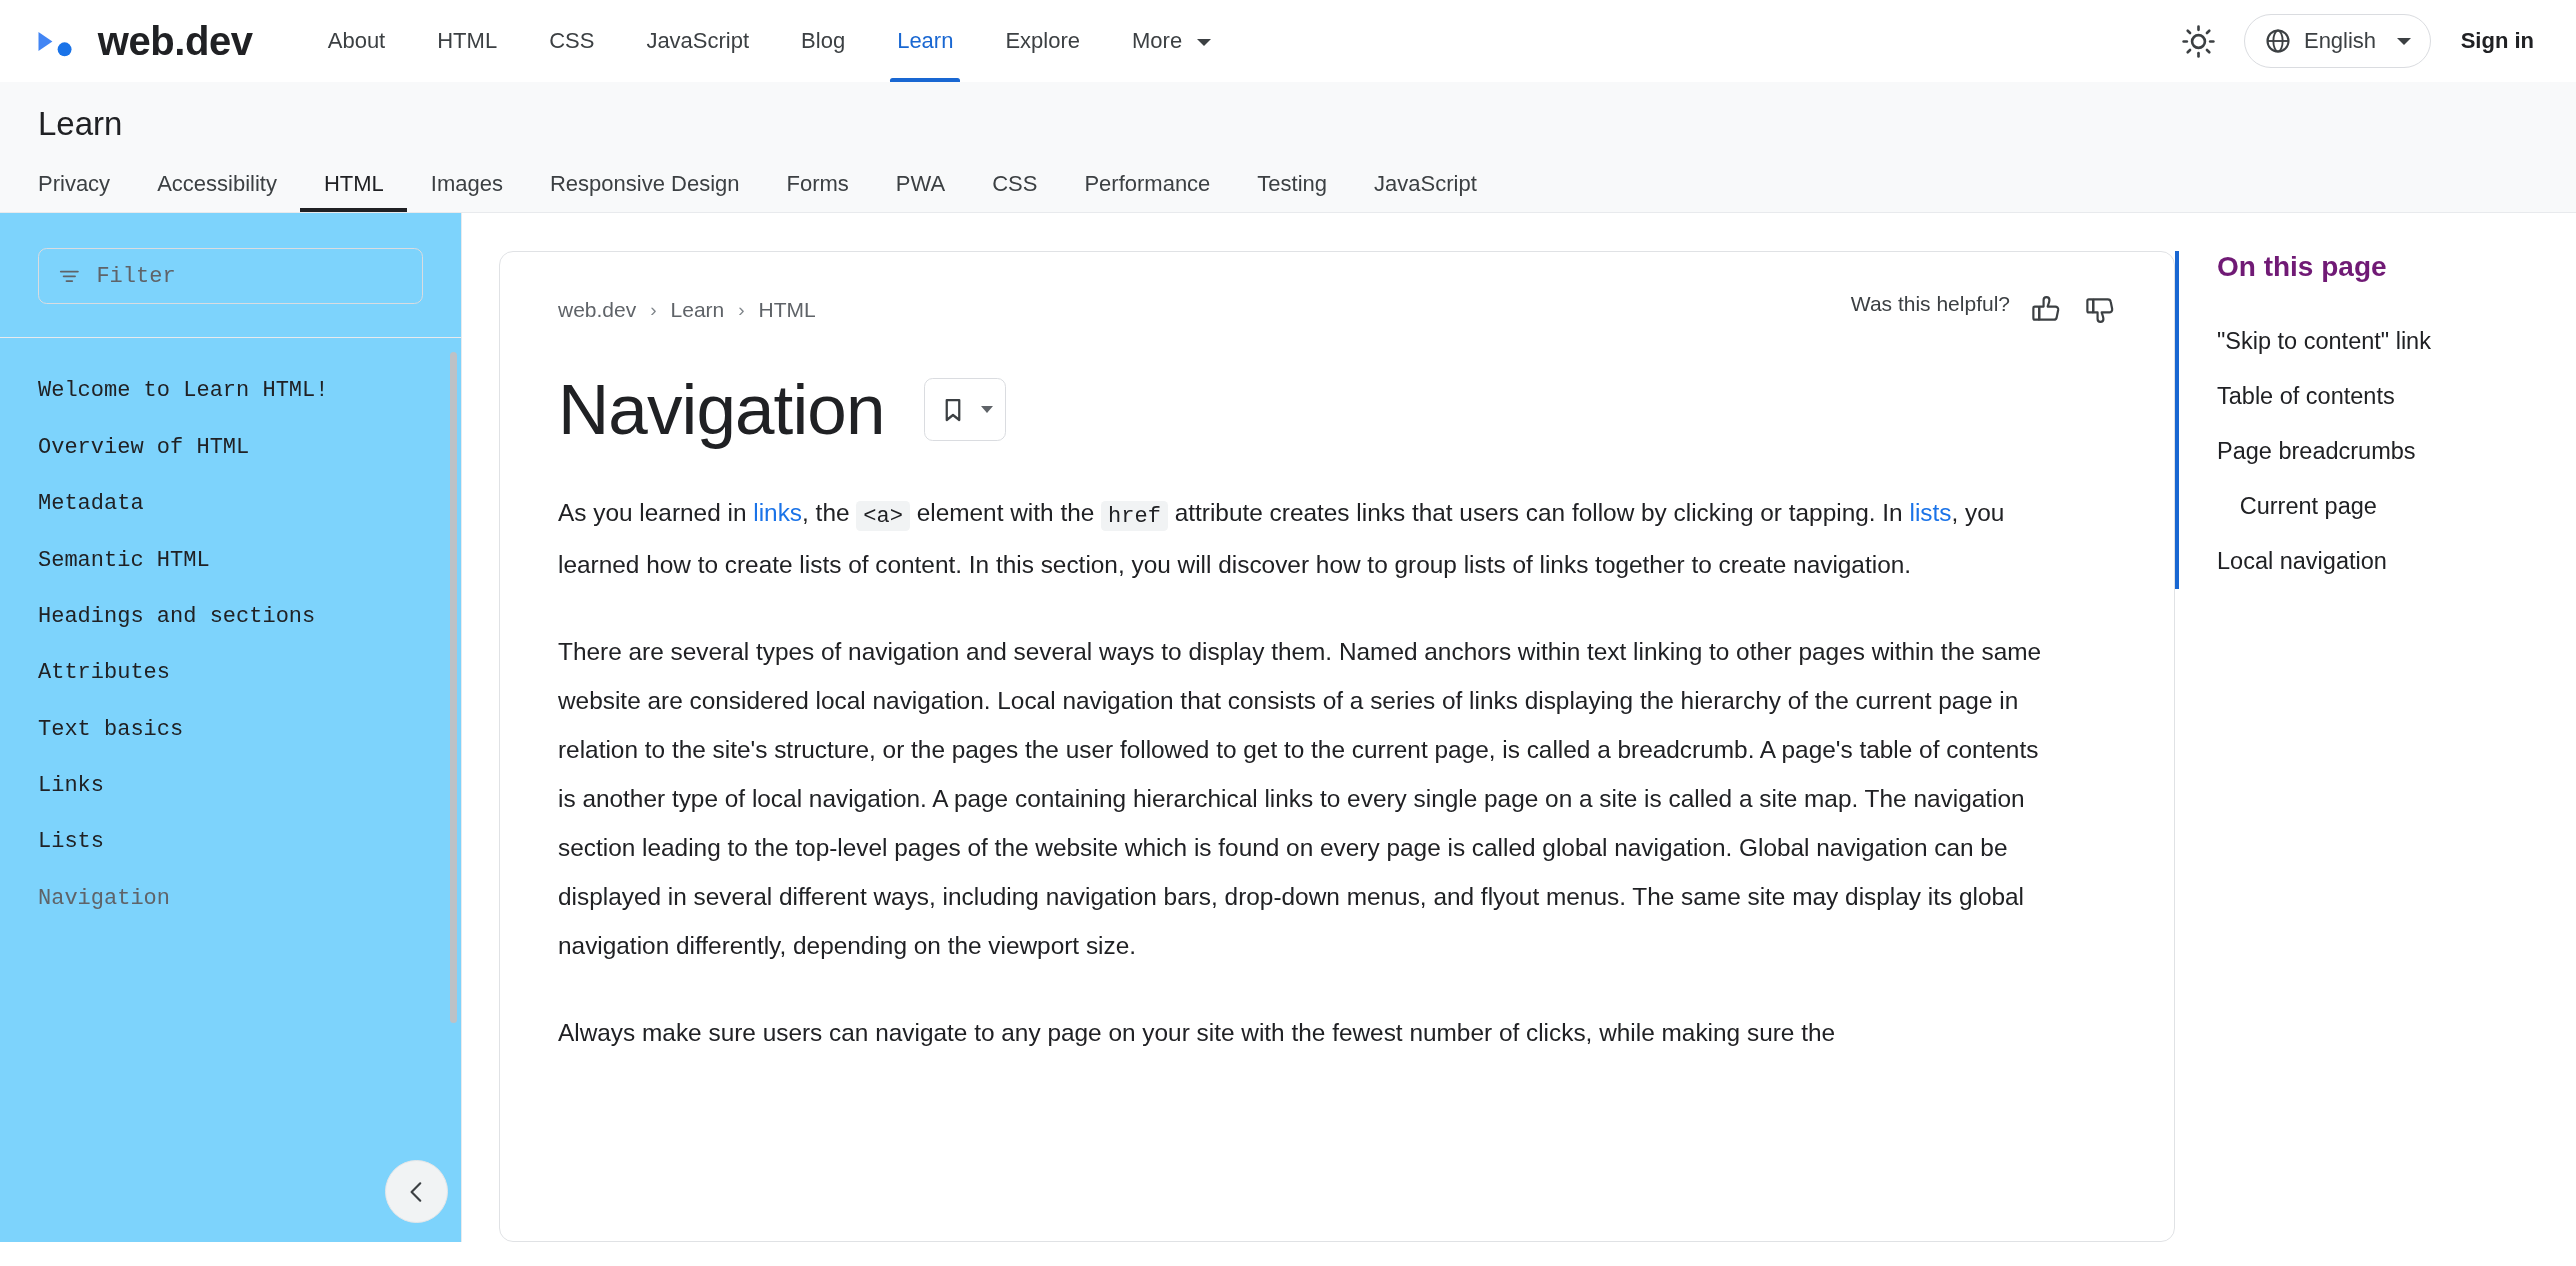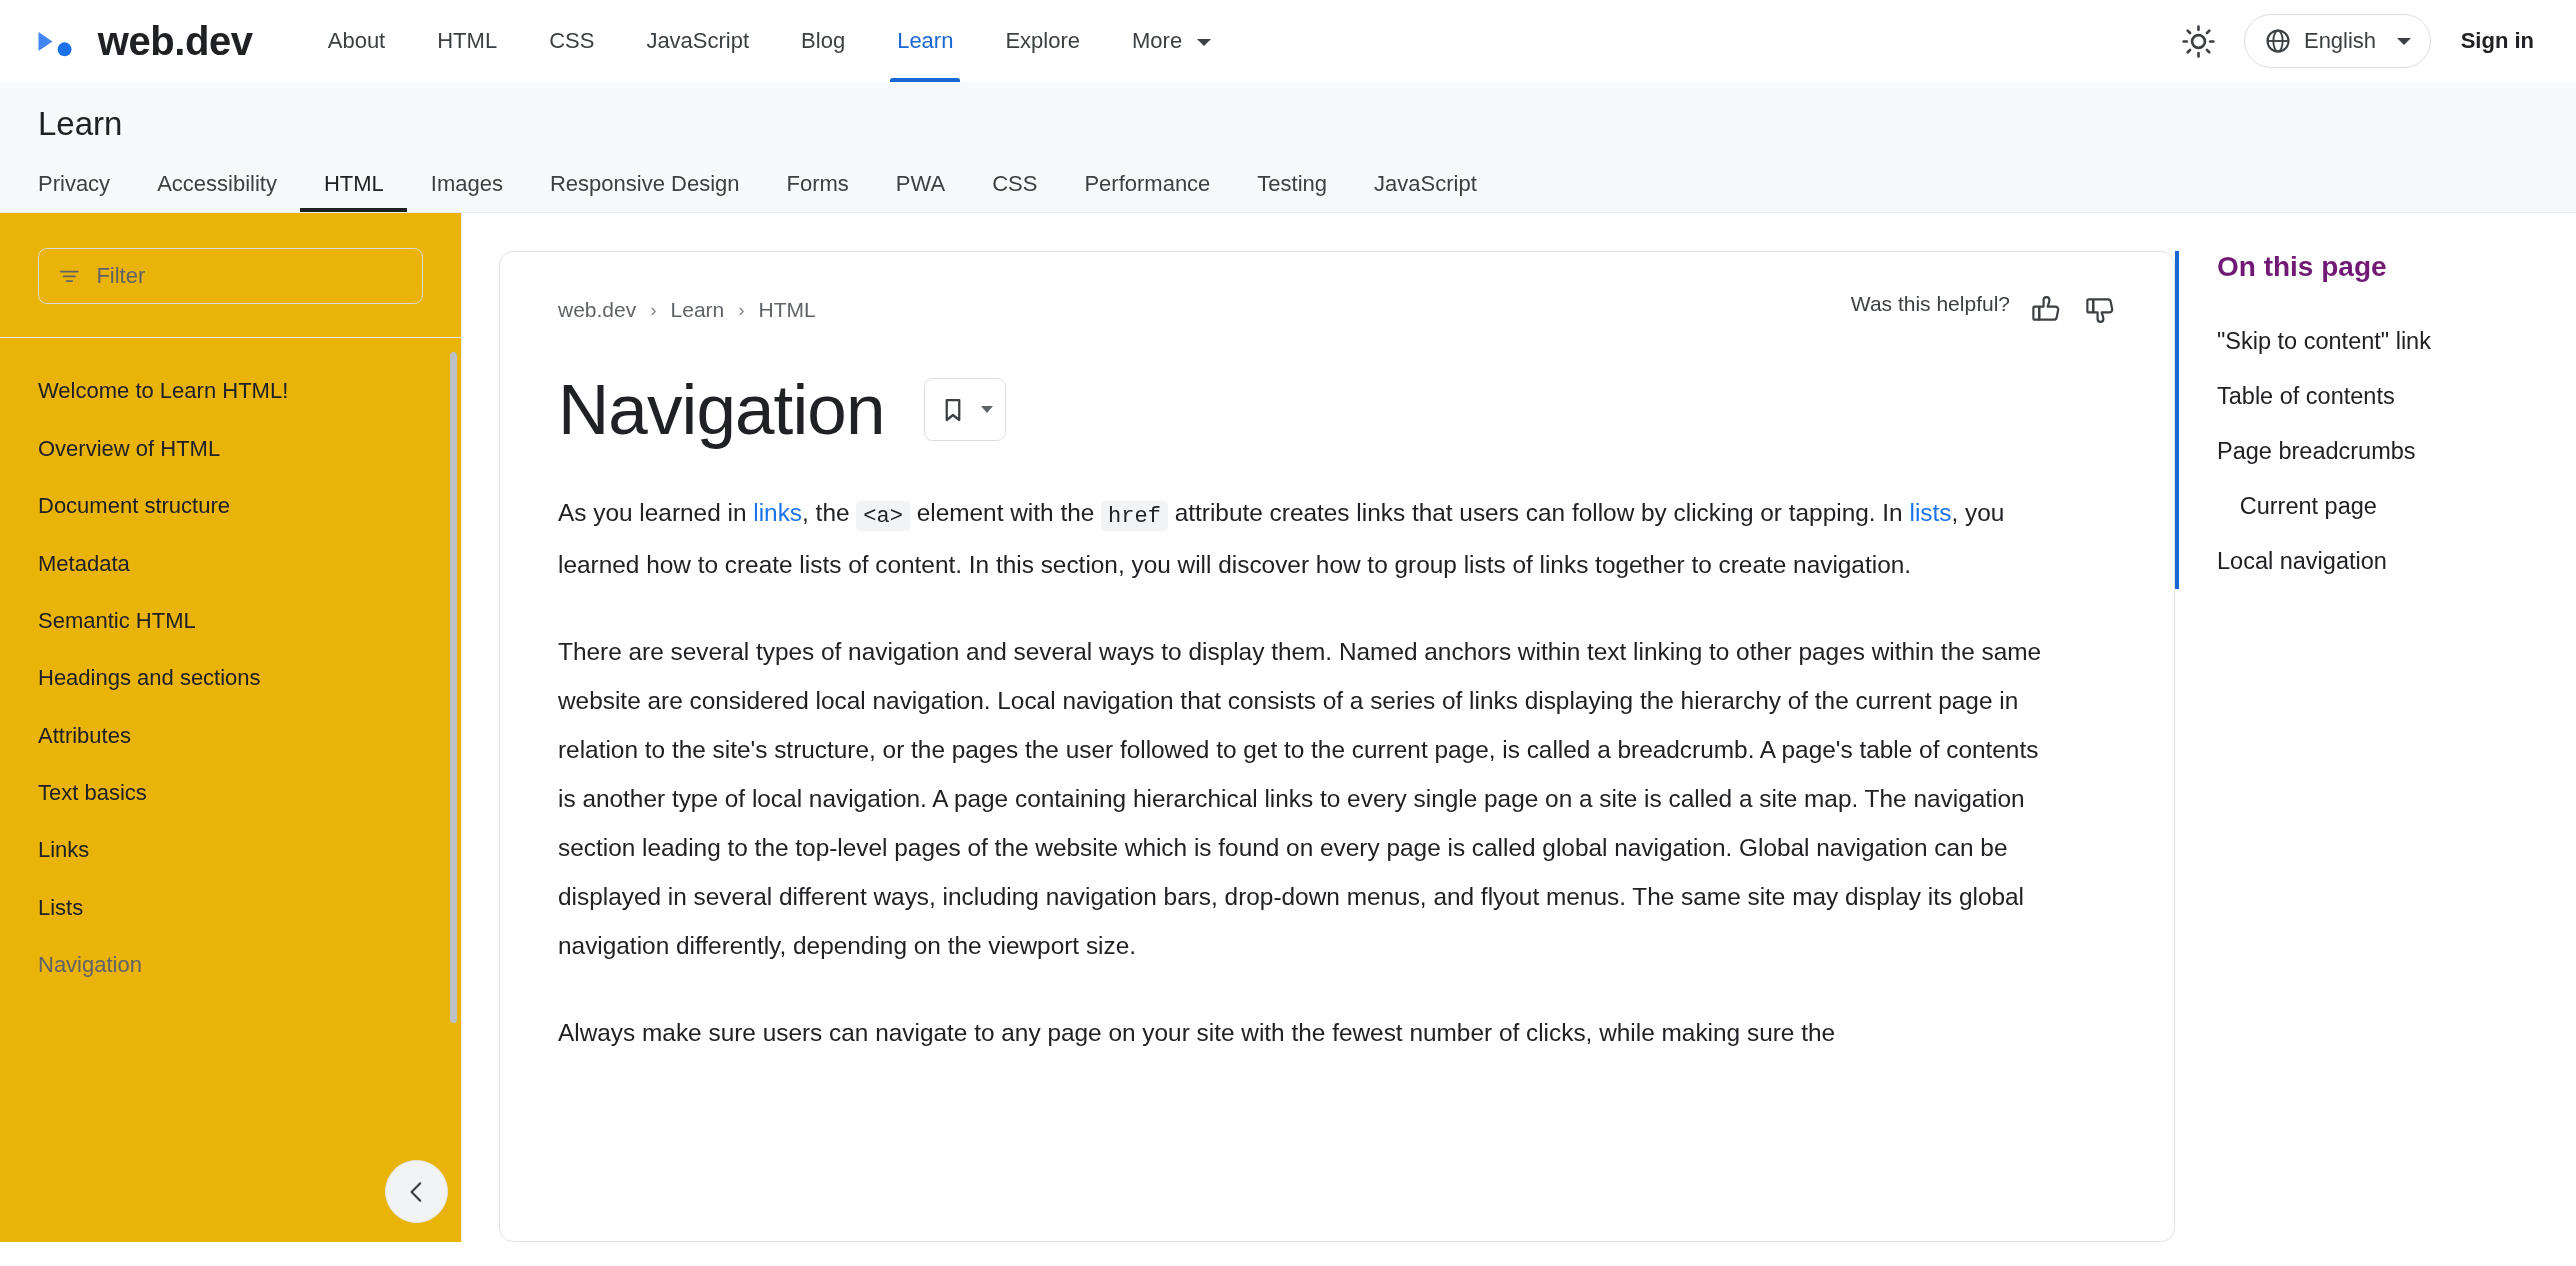--- a/index.html
+++ b/index.html
@@ -166,22 +166,23 @@
     display: flex;
     height: calc(1266px - 82px - 155px);
   }
   
   .sidebar {
     width: 462px;
     flex: 0 0 462px;
     border-right: 0.9px solid #e8eaed;
     position: relative;
     padding: 0 0 0 0;
-    background: #eab308;
+    background: #7dd3fc;
     overflow: hidden;
+    font-family: Liberation Mono, monospace;
   }
   .filter-box {
     margin: 35px 38px 0 38px;
     height: 56px;
     border: 0.9px solid #dadce0;
     border-radius: 8.7px;
     display: flex;
     align-items: center;
     gap: 15.7px;
     padding: 0 19px;
@@ -407,21 +408,20 @@
         <line x1="3" y1="7" x2="21" y2="7" stroke="#5f6368" stroke-width="2" stroke-linecap="round"></line>
         <line x1="6" y1="12" x2="18" y2="12" stroke="#5f6368" stroke-width="2" stroke-linecap="round"></line>
         <line x1="9" y1="17" x2="15" y2="17" stroke="#5f6368" stroke-width="2" stroke-linecap="round"></line>
       </svg>
       <span class="ph">Filter</span>
     </div>
     <div class="sidebar-sep"></div>
     <div class="side-list">
       <div class="side-item"><span>Welcome to Learn HTML!</span></div>
       <div class="side-item"><span>Overview of HTML</span></div>
-      <div class="side-item"><span>Document structure</span></div>
       <div class="side-item"><span>Metadata</span></div>
       <div class="side-item"><span>Semantic HTML</span></div>
       <div class="side-item"><span>Headings and sections</span></div>
       <div class="side-item"><span>Attributes</span></div>
       <div class="side-item"><span>Text basics</span></div>
       <div class="side-item"><span>Links</span></div>
       <div class="side-item"><span>Lists</span></div>
       <div class="side-item faded"><span>Navigation</span></div>
     </div>
     <div class="side-scrollbar"></div>

